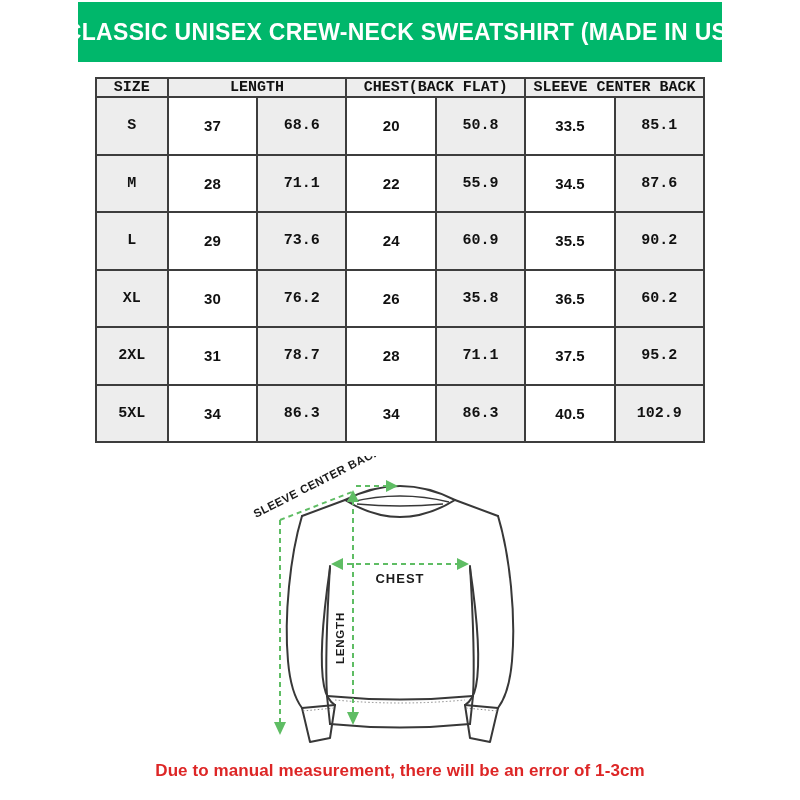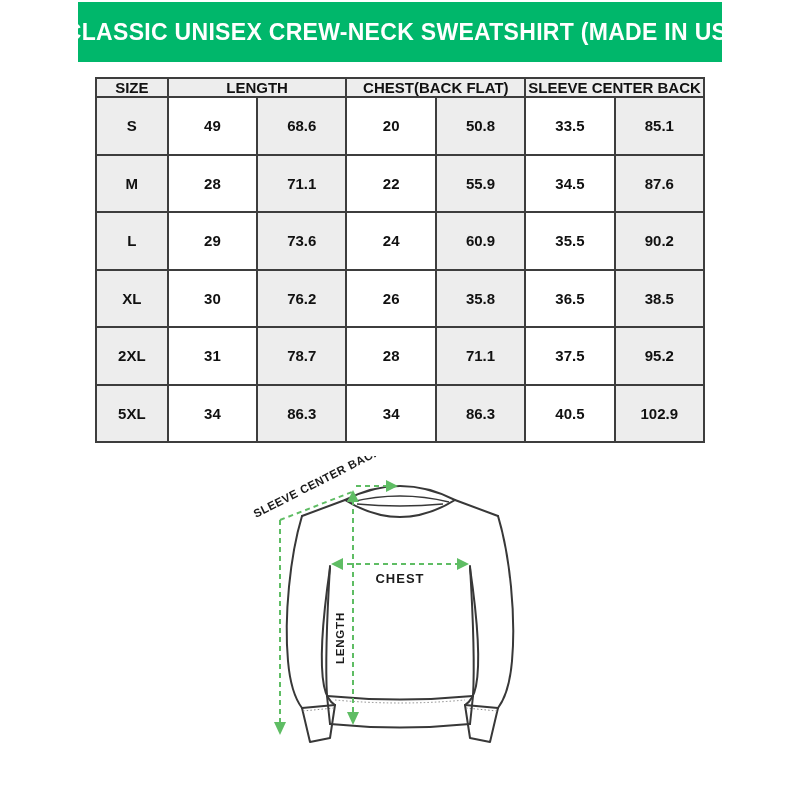--- a/index.html
+++ b/index.html
@@ -23,21 +23,21 @@
   .size-table{
     position:absolute;left:95px;top:77px;width:610px;height:366px;
     border-collapse:collapse;table-layout:fixed;
   }
   .size-table th,.size-table td{
     border:2px solid var(--tborder,#3d3d3d);
     text-align:center;vertical-align:middle;
     font-size:15px;font-weight:700;color:#111;
     padding:0;background:#ffffff;
   }
-  .size-table .shade{background:var(--shade,#ededed);}
+  .size-table .shade{background:var(--shade,#ededed);font-family:Liberation Mono, monospace;}
   .size-table col.c-size{width:11.8%;}
   .size-table col.c-val{width:14.7%;}
 
   
   .diagram{position:absolute;left:240px;top:456px;width:330px;height:300px;}
   .diagram .outline{stroke:var(--outline,#383838);stroke-width:2;fill:none;stroke-linecap:round;stroke-linejoin:round;}
   .diagram .rib{stroke:var(--outline,#383838);stroke-width:1.3;fill:none;}
   .diagram .stitch{stroke:#8a8a8a;stroke-width:1;fill:none;stroke-dasharray:1.5 2.2;}
   .diagram .dash{stroke:var(--arrow,#5fbd64);stroke-width:2;fill:none;stroke-dasharray:5 4;}
   .diagram .ah{fill:var(--arrow,#5fbd64);stroke:none;}
@@ -72,21 +72,21 @@
       <tr>
         <th class="shade">SIZE</th>
         <th class="shade" colspan="2">LENGTH</th>
         <th class="shade" colspan="2">CHEST(BACK FLAT)</th>
         <th class="shade" colspan="2">SLEEVE CENTER BACK</th>
       </tr>
     </thead>
     <tbody>
         <tr>
           <th class="shade">S</th>
-          <td>49</td>
+          <td>37</td>
           <td class="shade">68.6</td>
           <td>20</td>
           <td class="shade">50.8</td>
           <td>33.5</td>
           <td class="shade">85.1</td>
         </tr>
         <tr>
           <th class="shade">M</th>
           <td>28</td>
           <td class="shade">71.1</td>
@@ -104,21 +104,21 @@
           <td>35.5</td>
           <td class="shade">90.2</td>
         </tr>
         <tr>
           <th class="shade">XL</th>
           <td>30</td>
           <td class="shade">76.2</td>
           <td>26</td>
           <td class="shade">35.8</td>
           <td>36.5</td>
-          <td class="shade">38.5</td>
+          <td class="shade">60.2</td>
         </tr>
         <tr>
           <th class="shade">2XL</th>
           <td>31</td>
           <td class="shade">78.7</td>
           <td>28</td>
           <td class="shade">71.1</td>
           <td>37.5</td>
           <td class="shade">95.2</td>
         </tr>
@@ -182,14 +182,15 @@
       <path class="dash" d="M98,108 L222,108"></path>
       <polygon class="ah" points="103,102 103,114 91,108"></polygon>
       <polygon class="ah" points="217,102 217,114 229,108"></polygon>
     </g>
 
     <text x="16" y="62" font-size="11.5" letter-spacing="0.5" transform="rotate(-27 16 62)">SLEEVE CENTER BACK</text>
     <text x="160" y="127" font-size="13" letter-spacing="1" text-anchor="middle">CHEST</text>
     <text x="104" y="182" font-size="11.5" letter-spacing="0.8" text-anchor="middle" transform="rotate(-90 104 182)">LENGTH</text>
   </svg>
 
+  <div class="note">Due to manual measurement, there will be an error of 1-3cm</div>
 
 </div>
 
 </body></html>

